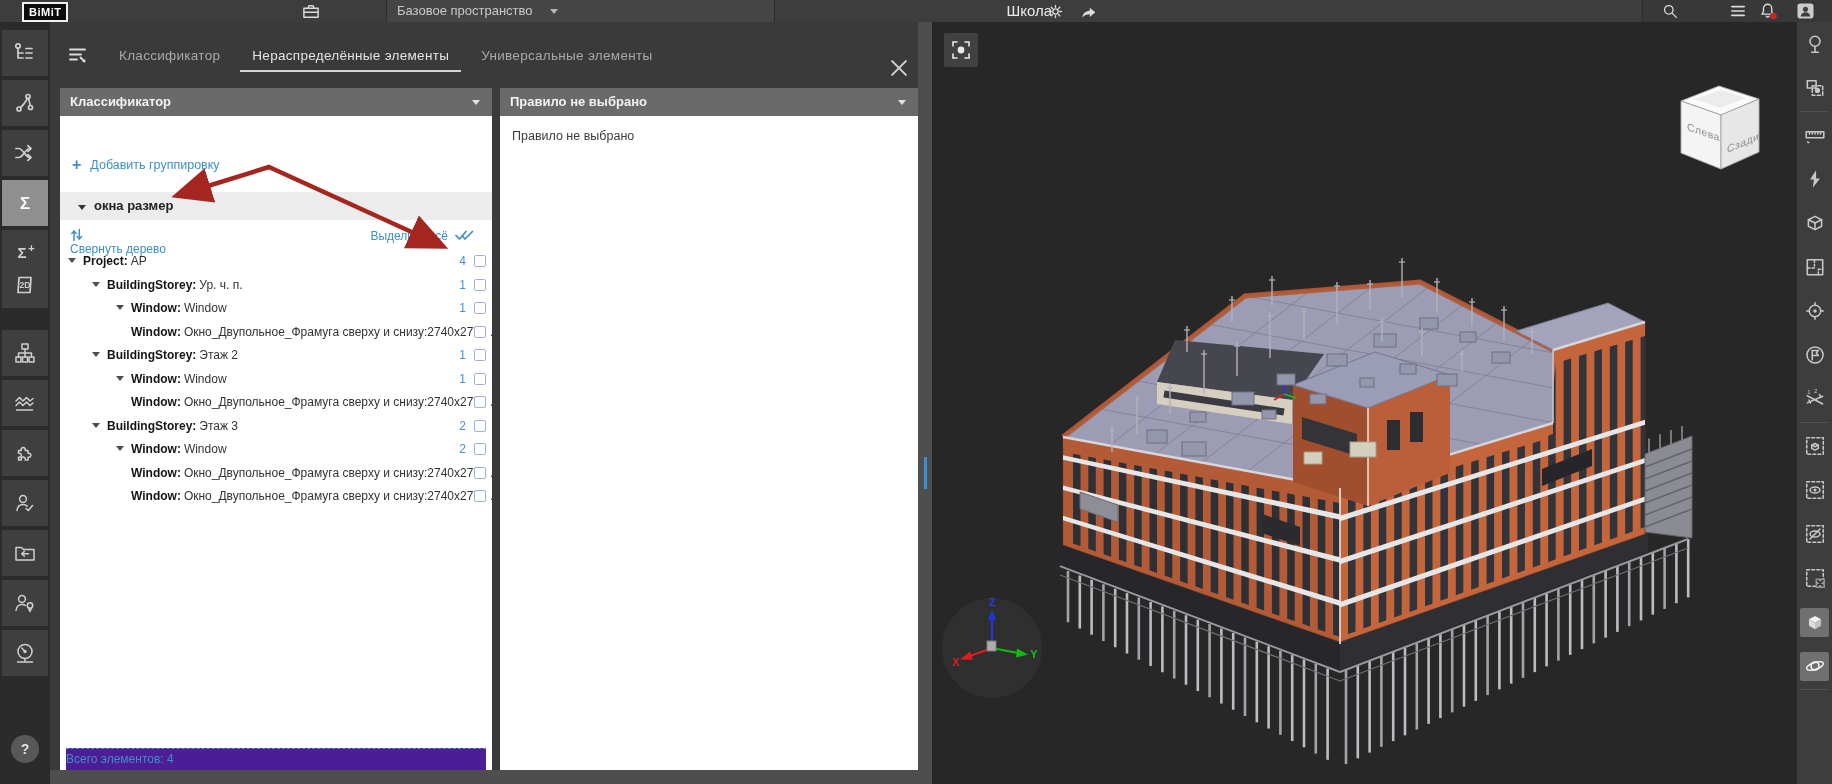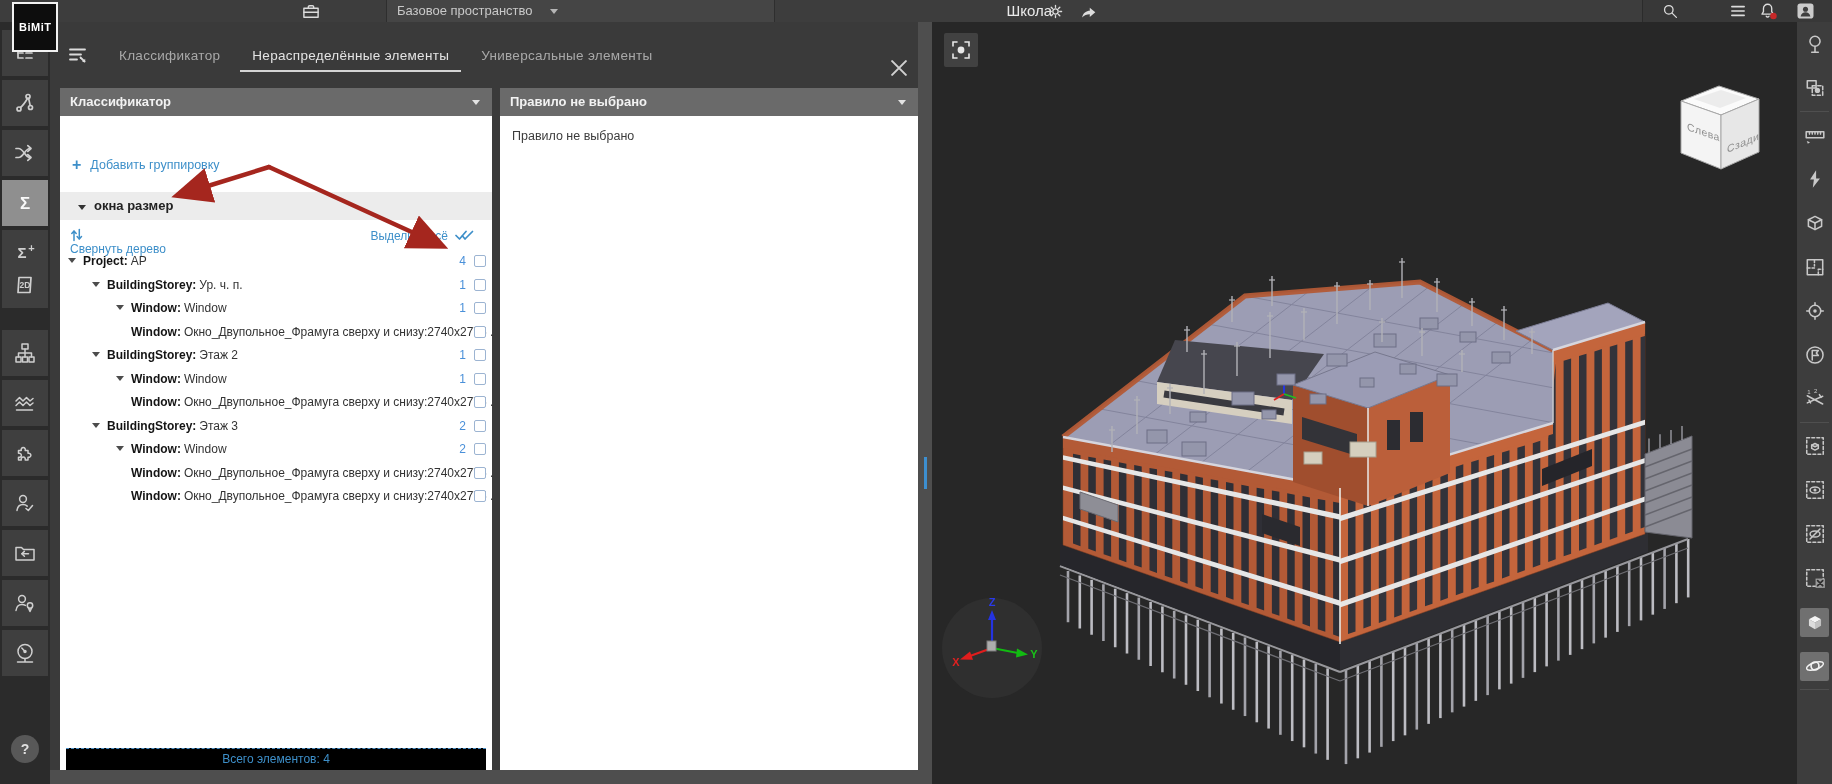--- a/index.html
+++ b/index.html
@@ -3,21 +3,21 @@
 <meta charset="utf-8">
 <style>
   html,body{margin:0;padding:0;overflow:hidden}
   body{width:1832px;height:784px;position:relative;background:#272727;
        font-family:"Liberation Sans","DejaVu Sans",sans-serif;-webkit-font-smoothing:antialiased}
   svg{display:block}
   
   .topbar{position:absolute;left:0;top:0;width:1832px;height:22px;background:#3d3d3d;z-index:60}
   .tb-right-zone{position:absolute;left:1643px;top:0;right:0;height:22px;background:#383838}
   .tb-div{position:absolute;left:1642px;top:0;width:1px;height:22px;background:#2b2b2b}
-  .logo{position:absolute;left:12px;top:2px;height:14px;padding:16px 5px;border:2px solid #f2f2f2;background:#0d0d0d;
+  .logo{position:absolute;left:22px;top:2px;height:14px;padding:1px 5px;border:2px solid #f2f2f2;background:#0d0d0d;
         color:#fff;font-weight:bold;font-size:11px;line-height:14px;letter-spacing:.5px}
   .tb-ic{position:absolute;top:3px;cursor:pointer}
   .ws{position:absolute;left:386px;top:0;width:389px;height:22px;background:#454545;border-left:1px solid #2e2e2e;
       border-right:1px solid #2e2e2e;color:#c9c9c9;font-size:13px;line-height:22px;padding-left:10px;box-sizing:border-box}
   .car{width:0;height:0;border-left:4px solid transparent;border-right:4px solid transparent;border-top:5px solid #b5b5b5;display:inline-block}
   .ws .car{margin-left:14px;vertical-align:middle}
   .tb-title{position:absolute;left:968px;top:0;width:84px;text-align:right;color:#eaeaea;font-size:15px;line-height:22px}
   
   .sidebar{position:absolute;left:0;top:22px;width:50px;height:762px;background:#2b2b2b;z-index:40}
   .sbtn{position:absolute;left:2px;width:46px;height:46px;background:#3f3f3f;display:flex;align-items:center;justify-content:center;cursor:pointer}
@@ -52,22 +52,22 @@
   .sel-all{position:absolute;right:44px;top:9px;cursor:pointer}
   .dbl-check{position:absolute;right:18px;top:8px;cursor:pointer}
   .trow{height:23.5px;line-height:23.5px;position:relative;white-space:nowrap;font-size:12px;color:#333;
         overflow:hidden;cursor:pointer}
   .trow b{color:#141414;margin-right:3px}
   .tcaret{width:0;height:0;border-left:4px solid transparent;border-right:4px solid transparent;border-top:5px solid #4c4c4c;
           display:inline-block;margin-right:7px;vertical-align:2px}
   .l0{padding-left:8px}.l1{padding-left:32px}.l2{padding-left:56px}.l3{padding-left:71px}
   .cnt{position:absolute;right:26px;color:#4a90d9}
   .cbx{position:absolute;right:6px;top:5px;width:12px;height:12px;border:1.5px solid #9cb4d2;border-radius:2px;box-sizing:border-box;background:#fff}
-  .tfoot{position:absolute;left:6px;right:6px;bottom:0;height:21px;border-top:1px dashed #4a90c9;text-align:center;
-         font-size:12px;color:#3d8fc9;line-height:20px;background:#000000}
+  .tfoot{position:absolute;left:6px;right:6px;bottom:0;height:21px;border-top:1px dashed #4a90c9;
+         font-size:12px;color:#3d8fc9;line-height:20px;background:#4c1d95}
   .rtext{padding:13px 12px;font-size:12.5px;color:#3c3c3c}
   .annot{position:absolute;left:0;top:0;width:882px;height:762px;pointer-events:none;z-index:35}
   .bhandle{position:absolute;left:874px;top:435px;width:3px;height:32px;background:#3d8fd0;cursor:row-resize}
   
   .viewport{position:absolute;left:932px;top:22px;width:900px;height:762px;background:#272727;overflow:hidden}
   #bsvg{position:absolute;left:0;top:0}
   .focusbtn{position:absolute;left:12px;top:11px;width:34px;height:34px;background:#414141;border-radius:2px;
             display:flex;align-items:center;justify-content:center;cursor:pointer;z-index:5}
   .viewcube{position:absolute;left:740px;top:50px;z-index:5;cursor:pointer}
   .gizmo{position:absolute;left:0px;top:565px;z-index:5}

